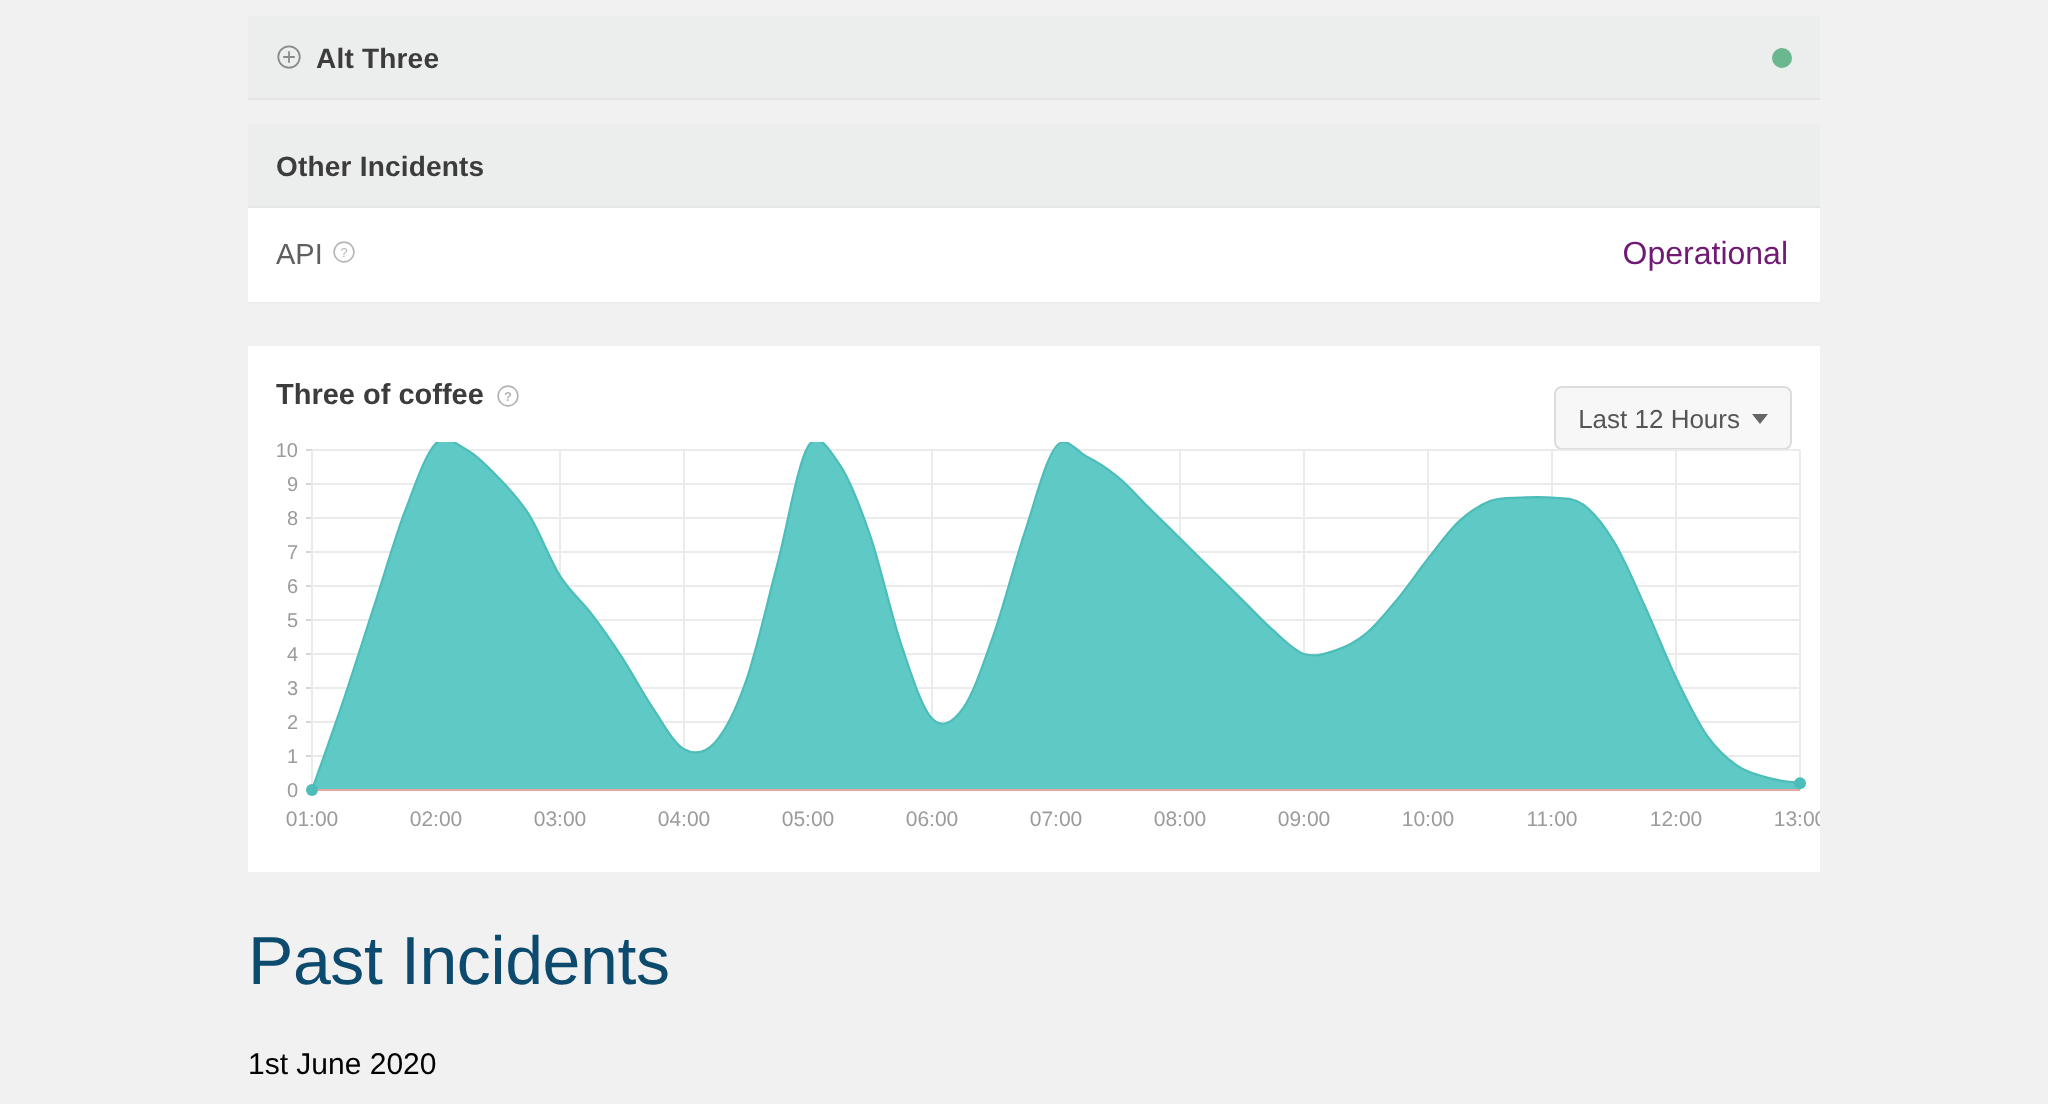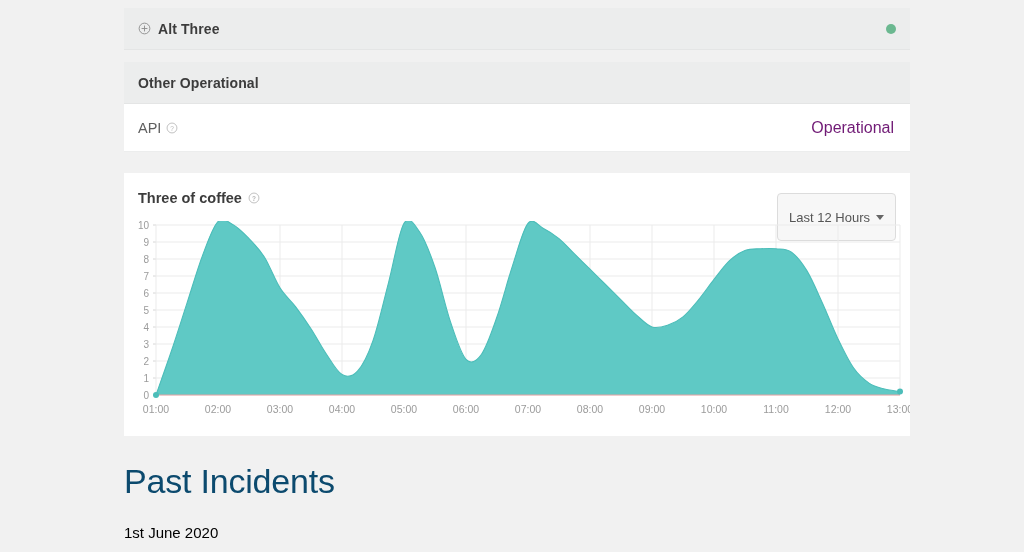--- a/index.html
+++ b/index.html
@@ -34,21 +34,20 @@
   .row-title {
     font-size: 14px;
     font-weight: bold;
     color: #3c3c3c;
     letter-spacing: .1px;
   }
   .row-label {
     font-size: 14.5px;
     color: #5f5f5f;
     display: flex;
-    align-items: center;
     gap: 5px;
   }
   .spacer { flex: 1 1 auto; }
   .status-text {
     font-size: 16px;
     color: #701a75;
   }
   .plus-icon { margin-right: 7px; display: inline-flex; color: #8a8a8a; }
   .q-icon { display: inline-flex; color: #b5b5b5; }
   .dot {
@@ -73,21 +72,21 @@
     font-size: 14.5px;
     font-weight: bold;
     color: #3c3c3c;
     display: inline-flex;
     align-items: center;
     gap: 6px;
   }
   .range-btn {
     position: absolute;
     right: 14px; top: 20px;
-    height: 48px;
+    height: 32px;
     min-width: 106px;
     padding: 0 11px;
     background: #f7f7f7;
     border: 1px solid #dcdcdc;
     border-radius: 4px;
     font-size: 13px;
     color: #555;
     display: flex;
     align-items: center;
     justify-content: center;
@@ -155,21 +154,21 @@
         </svg>
       </span>
       <span class="row-title">Alt Three</span>
       <span class="spacer"></span>
       <span class="dot"></span>
     </div>
   </div>
 
   <div class="comp-block" style="top:62px;">
     <div class="row-shaded">
-      <span class="row-title">Other Operational</span>
+      <span class="row-title">Other Incidents</span>
     </div>
     <div class="row-white">
       <span class="row-label">
         <span>API</span>
         <span class="q-icon">
           <svg width="12" height="12" viewBox="0 0 16 16">
             <circle cx="8" cy="8" r="6.6" fill="none" stroke="#b5b5b5" stroke-width="1.1"></circle>
             <text x="8" y="11.4" font-size="8.6" fill="#b5b5b5" text-anchor="middle" font-family="Liberation Sans, sans-serif">?</text>
           </svg>
         </span>

